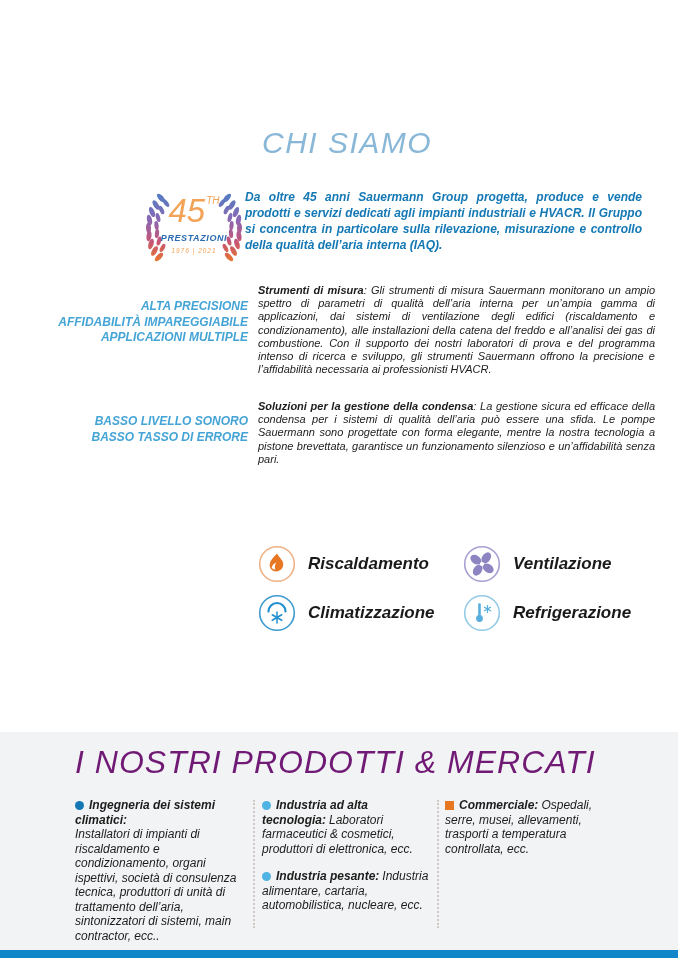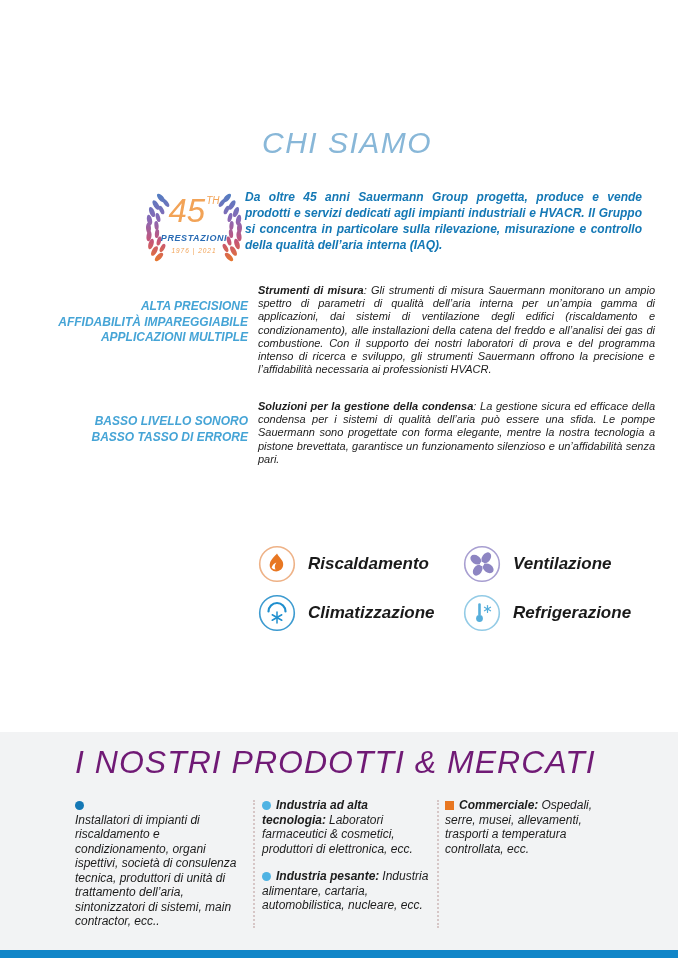--- a/index.html
+++ b/index.html
@@ -176,21 +176,21 @@
         <line x1="24.5" y1="11.5" x2="24.5" y2="18.5" transform="rotate(120 24.5 15)"></line>
       </g>
     </svg>
     <span class="app-label">Refrigerazione</span>
   </div>
 
   <div class="markets">
     <h2>I NOSTRI PRODOTTI &amp; MERCATI</h2>
 
     <div class="col col1">
-      <p class="mk-head"><span class="bullet bullet-circle b-blue"></span></p>
+      <p class="mk-head"><span class="bullet bullet-circle b-blue"></span><b>Ingegneria dei sistemi climatici:</b></p>
       <p class="mk-body">Installatori di impianti di riscaldamento e condizionamento, organi ispettivi, società di consulenza tecnica, produttori di unità di trattamento dell’aria, sintonizzatori di sistemi, main contractor, ecc..</p>
     </div>
 
     <div class="vdiv vdiv1"></div>
 
     <div class="col col2">
       <p class="mk-item"><span class="bullet bullet-circle b-lblue"></span><b>Industria ad alta tecnologia:</b><span>Laboratori farmaceutici &amp; cosmetici, produttori di elettronica, ecc.</span></p>
       <p class="mk-item"><span class="bullet bullet-circle b-lblue"></span><b>Industria pesante:</b><span>Industria alimentare, cartaria, automobilistica, nucleare, ecc.</span></p>
     </div>
 

